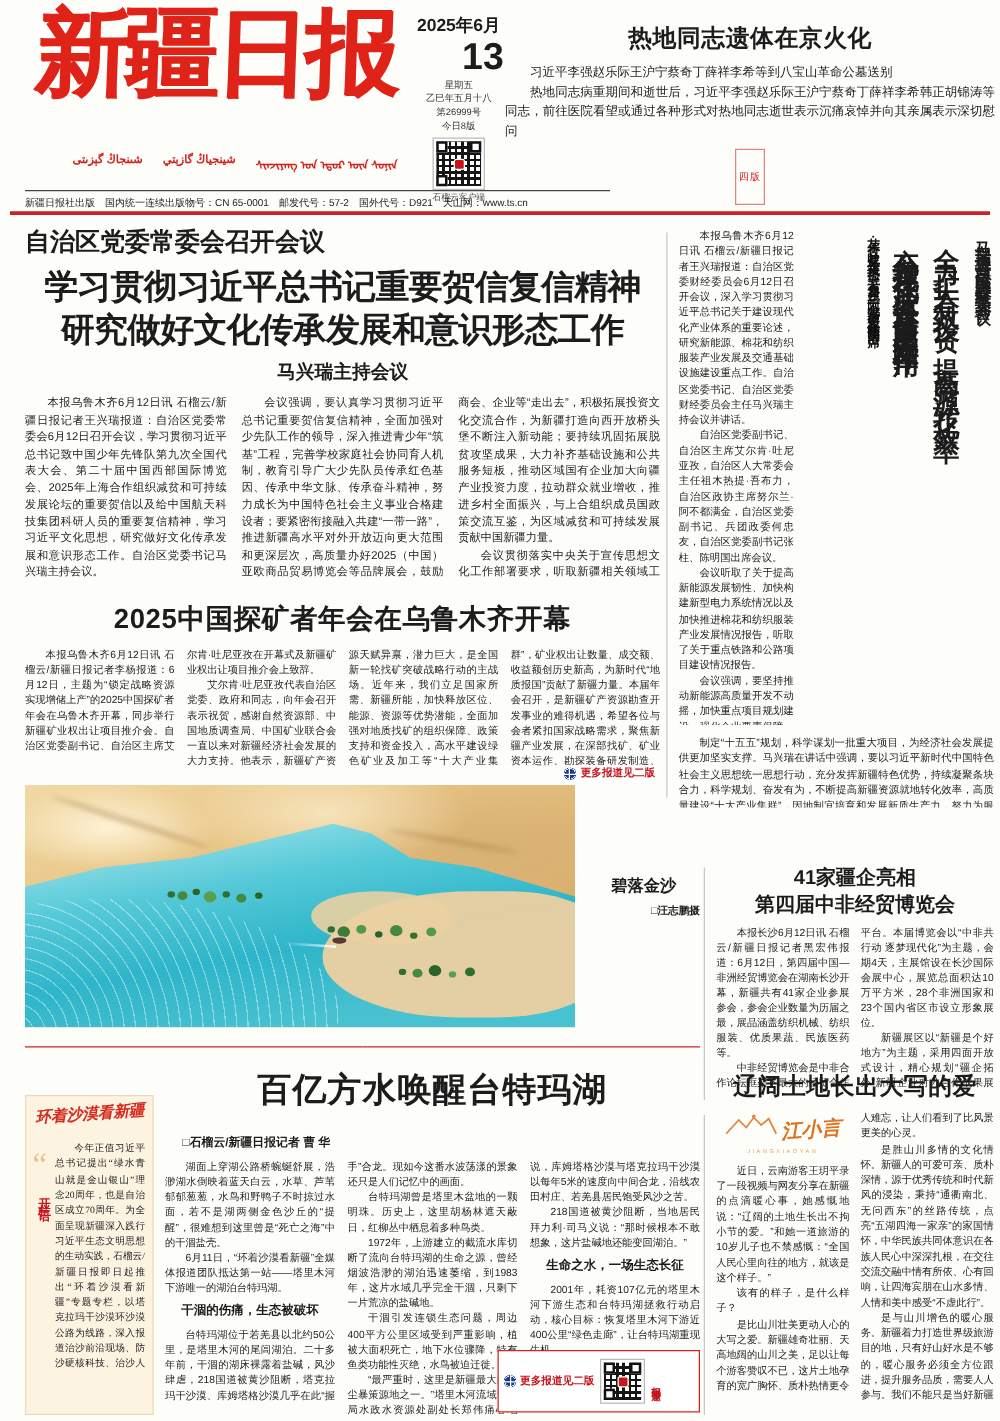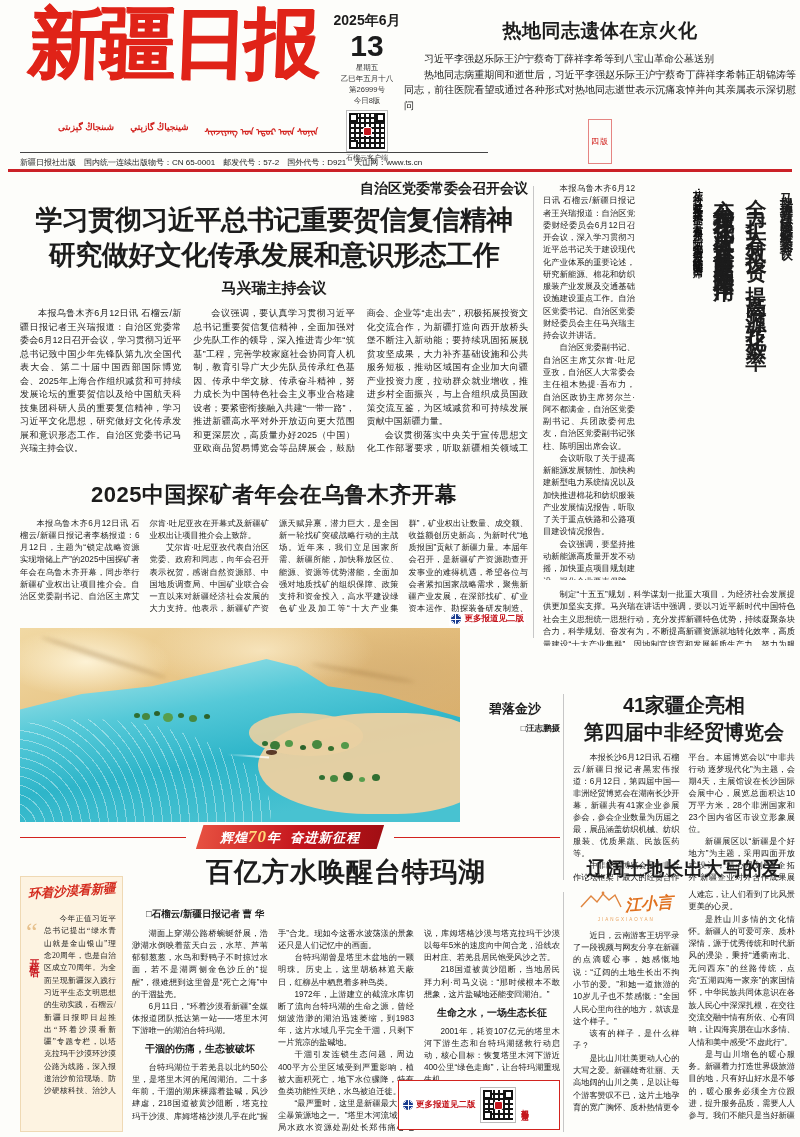--- a/index.html
+++ b/index.html
@@ -15,21 +15,21 @@
     font-family:"Liberation Serif", serif; font-weight:900;
     font-size:76px; line-height:1.05; letter-spacing:-4px;
     color:#e02318; transform:skewX(-2deg);
     text-shadow:1px 1px 0 #e02318;
   }
   .scripts { position:absolute; left:58px; top:122px; width:260px;
     display:flex; gap:16px; justify-content:space-between;
     color:#d2231f; font-size:9px; font-weight:700; }
   .datebox { position:absolute; left:331px; top:12px; width:72px; text-align:center; }
   .datebox .ym { font-size:14px; font-weight:700; }
-  .datebox .day { font-size:30px; font-weight:900; line-height:1.05; }
+  .datebox .day { font-size:30px; font-weight:900; line-height:1.05;text-align:right; }
   .datebox .small { font-size:7.5px; color:#333; line-height:1.5; }
   .qr { position:relative; width:40px; height:40px; margin:4px auto 2px auto;
     background-image:
       repeating-linear-gradient(0deg,#151515 0 2px,transparent 2px 5px),
       repeating-linear-gradient(90deg,#151515 0 2px,#fff 2px 5px);
     border:2px solid #fff; outline:1px solid #bbb; }
   .qr .qc { position:absolute; width:9px; height:9px; border:2px solid #111; background:#fff; }
   .qc.tl { left:0; top:0; } .qc.tr { right:0; top:0; } .qc.bl { left:0; bottom:0; }
   .qr .qdot { position:absolute; left:50%; top:50%; width:9px; height:9px;
     margin:-4px 0 0 -4px; background:#c5161d; border-radius:2px; border:1px solid #fff; }
@@ -39,21 +39,21 @@
   .brief { position:absolute; left:404px; top:18px; width:392px; }
   .brief h1 { font-size:19px; font-weight:900; text-align:center; letter-spacing:.5px; margin-bottom:7px; }
   .brief p { font-size:10px; line-height:1.55; text-indent:2em; text-align:justify; font-weight:400; }
   .brief .tagwrap { text-align:center; margin-top:6px; }
   .page-tag { display:inline-block; font-size:8px; color:#d2231f;
     border:1px solid rgba(210,35,31,.55); padding:16px 2px; letter-spacing:1px; }
   .redrule { position:absolute; left:8px; top:169px; width:784px; height:3px; background:#cb2127; }
 
   
   .mainstory { position:absolute; left:20px; top:180px; width:508px; }
-  .kicker { font-size:14px; font-weight:700; text-align:right; margin-bottom:5px; }
+  .kicker { font-size:20px; font-weight:700; text-align:left; margin-bottom:5px; }
   .mh { font-size:27px; font-weight:900; text-align:center; line-height:1.3; letter-spacing:-.5px; }
   .msub { font-size:15px; font-weight:700; text-align:center; margin-top:6px; }
   .mbody { margin-top:9px; height:158px; overflow:hidden;
     column-count:3; column-gap:12px; font-size:9px; line-height:1.5; text-align:justify; }
   .mbody p, .fbody p, .minerbody p, .expobody p, .lakebody p, .essaybody p { text-indent:2em; }
   .vdiv { position:absolute; width:1px; background:#c7c7c7; }
 
   
   .finance { position:absolute; left:543px; top:182px; width:252px; height:470px; }
   .fin-top { display:flex; height:398px; }
@@ -112,21 +112,21 @@
     background:linear-gradient(90deg,transparent,rgba(255,255,255,.85)); transform:rotate(4deg); }
 
   
   .caption { position:absolute; left:470px; top:700px; width:90px; }
   .caption h3 { font-size:13px; font-weight:900; text-align:center; margin-bottom:5px; }
   .caption .ct { font-family:"Liberation Serif", serif; font-size:8.3px; line-height:1.55; text-align:justify; text-indent:2em; }
   .caption .credit { font-size:8.5px; font-weight:700; text-align:right; margin-top:5px; }
 
   
   .expo { position:absolute; left:573px; top:692px; width:222px; height:192px; }
-  .expo h2 { font-size:20px; font-weight:900; text-align:center; line-height:1.35; }
+  .expo h2 { font-size:16px; font-weight:900; text-align:center; line-height:1.35; }
   .expobody { margin-top:6px; column-count:2; column-gap:9px; font-size:8.2px;
     line-height:1.46; text-align:justify; height:138px; overflow:hidden; }
 
   
   .bannerrow { position:absolute; left:20px; top:827px; width:540px; height:20px;
     display:flex; align-items:center; }
   .bline { flex:1; height:1px; background:#d2231f; }
   .ribbon { margin:0 10px; padding:2px 24px; background:linear-gradient(100deg,#e85342,#c5161d 55%,#9f0e13);
     clip-path:polygon(4% 0,100% 0,96% 100%,0 100%);
     color:#fff; font-style:italic; font-weight:900; font-size:13px; letter-spacing:1px; white-space:nowrap; }
@@ -286,23 +286,20 @@
     <div class="expobody">
       <p>本报长沙6月12日讯 石榴云/新疆日报记者黑宏伟报道：6月12日，第四届中国—非洲经贸博览会在湖南长沙开幕，新疆共有41家企业参展参会，参会企业数量为历届之最，展品涵盖纺织机械、纺织服装、优质果蔬、民族医药等。</p>
       <p>中非经贸博览会是中非合作论坛框架下最大的经贸合作平台。本届博览会以“中非共行动 逐梦现代化”为主题，会期4天，主展馆设在长沙国际会展中心，展览总面积达10万平方米，28个非洲国家和23个国内省区市设立形象展位。</p>
       <p>新疆展区以“新疆是个好地方”为主题，采用四面开放式设计，精心规划“疆企拓外”新疆企业对外合作成果展区、“疆味食光”新疆优品展区、“疆电出海”能源与资源合作展区、“疆织文明”纺织服装及文创展区四大主题展区，并设有洽谈区。展区结合自治区成立70周年，全面展示新疆经济社会发展成果、“十大产业集群”建设成就、中国（新疆）自由贸易试验区进展、对非经贸成果及重点对外合作项目。</p>
 
     </div>
   </div>
 
   <div class="bannerrow">
     <div class="bline"></div>
-    <div class="ribbon">
-      <span>辉煌</span><span class="seventy">70</span><span>年</span>&nbsp;&nbsp;<span>奋进新征程</span>
-    </div>
     <div class="bline"></div>
   </div>
 
   <div class="lake">
     <div class="lh">百亿方水唤醒台特玛湖</div>
     <div class="lby">□石榴云/新疆日报记者 曹 华</div>
 
     <div class="kbox">
       <div class="ktitle">环着沙漠看新疆</div>
       <div class="kquote">“</div>

